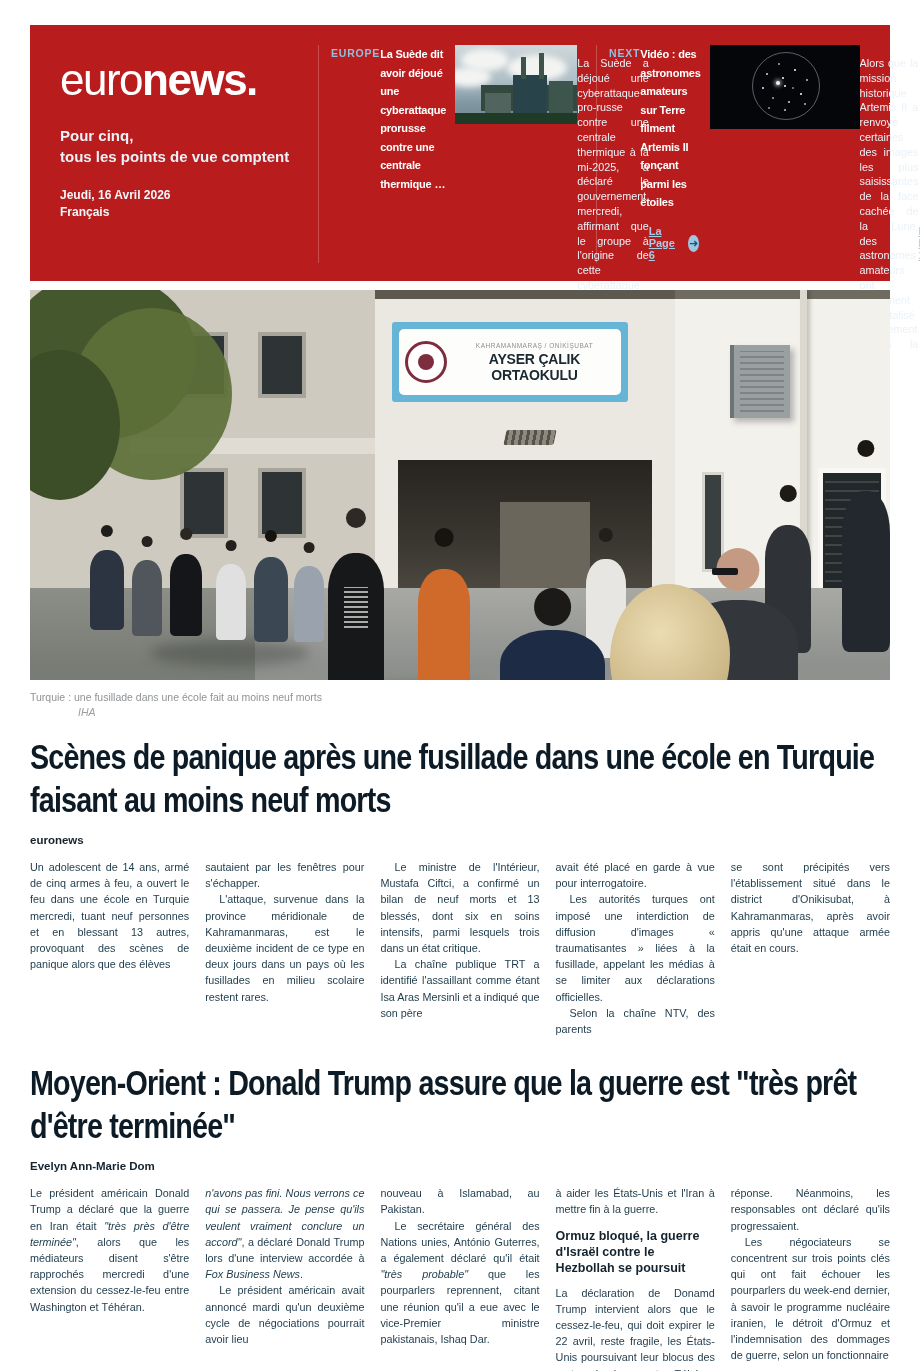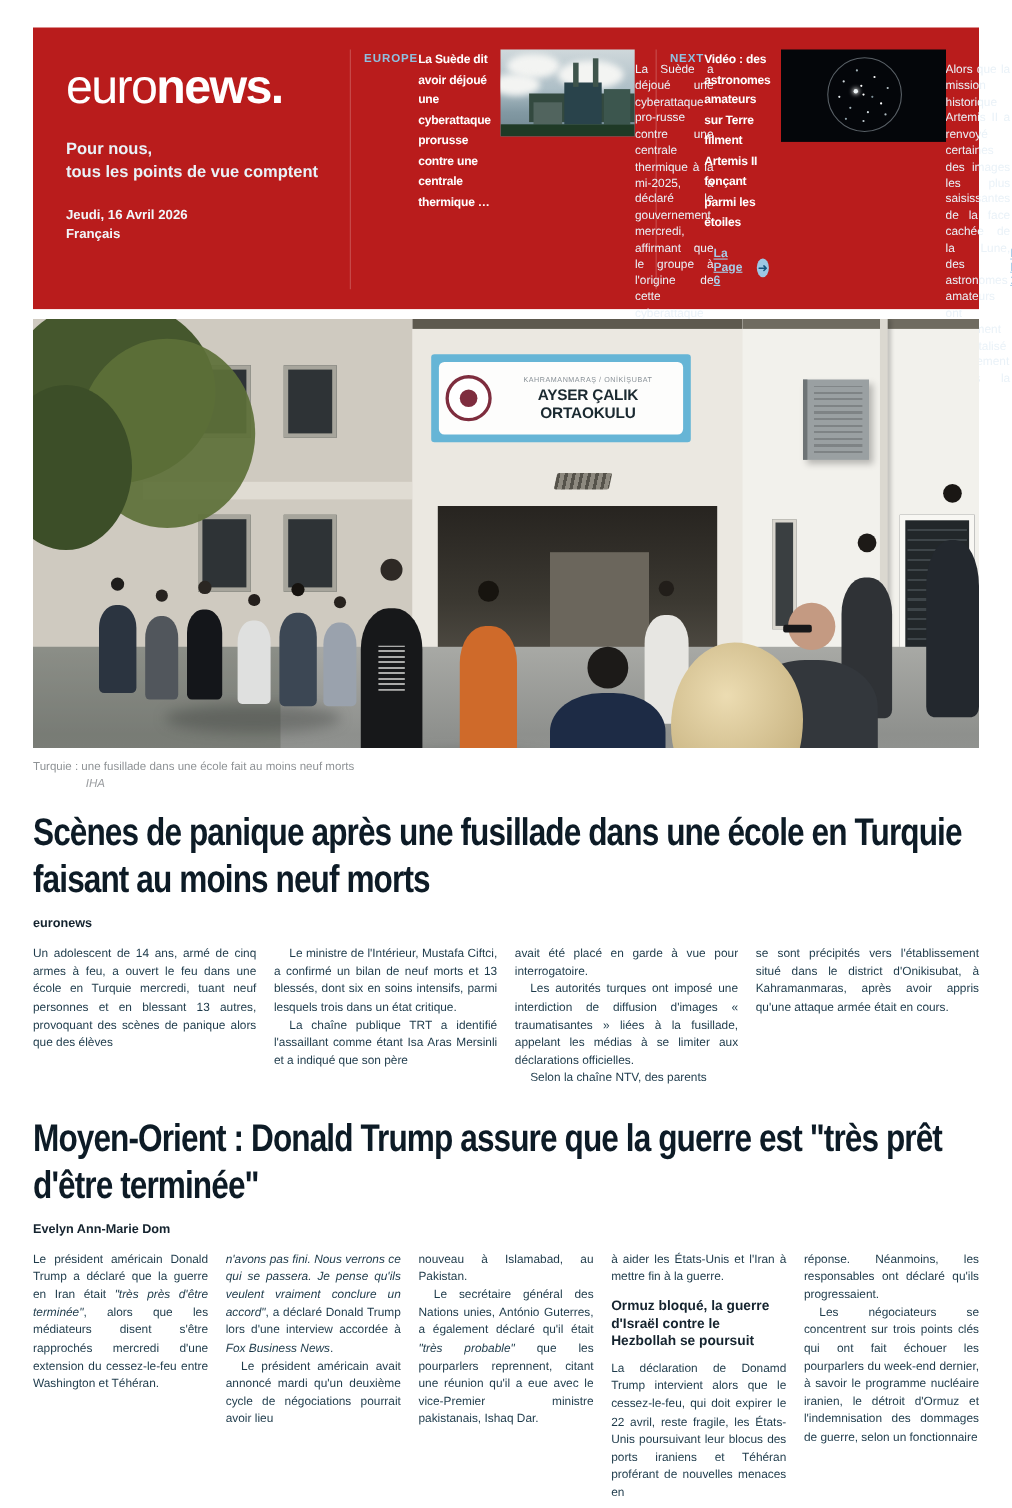--- a/index.html
+++ b/index.html
@@ -113,21 +113,21 @@
 </style>
 </head>
 <body>
 
 <div class="page">
 
   <header class="masthead">
     <div class="mh-left">
       <div class="logo"><span class="lt">euro</span><span class="hv">news.</span></div>
       <div class="tagline">
-        <div>Pour nous,</div>
+        <div>Pour cinq,</div>
         <div>tous les points de vue comptent</div>
       </div>
       <div class="dateline">
         <div>Jeudi, 16 Avril 2026</div>
         <div>Français</div>
       </div>
     </div>
 
     <div class="teaser teaser1">
       <div class="kicker">EUROPE</div>
@@ -269,20 +269,24 @@
   <div class="credit">IHA</div>
 
   <section class="art1">
     <h1 class="headline">Scènes de panique après une fusillade dans une école en Turquie faisant au moins neuf morts</h1>
     <div class="byline">euronews</div>
     <div class="cols">
       <div class="col">
         <p>Un adolescent de 14 ans, armé de cinq armes à feu, a ouvert le feu dans une école en Turquie mercredi, tuant neuf personnes et en blessant 13 autres, provoquant des scènes de panique alors que des élèves</p>
       </div>
       <div class="col">
+        <p>sautaient par les fenêtres pour s'échapper.</p>
+        <p class="ind">L'attaque, survenue dans la province méridionale de Kahramanmaras, est le deuxième incident de ce type en deux jours dans un pays où les fusillades en milieu scolaire restent rares.</p>
+      </div>
+      <div class="col">
         <p class="ind">Le ministre de l'Intérieur, Mustafa Ciftci, a confirmé un bilan de neuf morts et 13 blessés, dont six en soins intensifs, parmi lesquels trois dans un état critique.</p>
         <p class="ind">La chaîne publique TRT a identifié l'assaillant comme étant Isa Aras Mersinli et a indiqué que son père</p>
       </div>
       <div class="col">
         <p>avait été placé en garde à vue pour interrogatoire.</p>
         <p class="ind">Les autorités turques ont imposé une interdiction de diffusion d'images « traumatisantes » liées à la fusillade, appelant les médias à se limiter aux déclarations officielles.</p>
         <p class="ind">Selon la chaîne NTV, des parents</p>
       </div>
       <div class="col">
         <p>se sont précipités vers l'établissement situé dans le district d'Onikisubat, à Kahramanmaras, après avoir appris qu'une attaque armée était en cours.</p>

